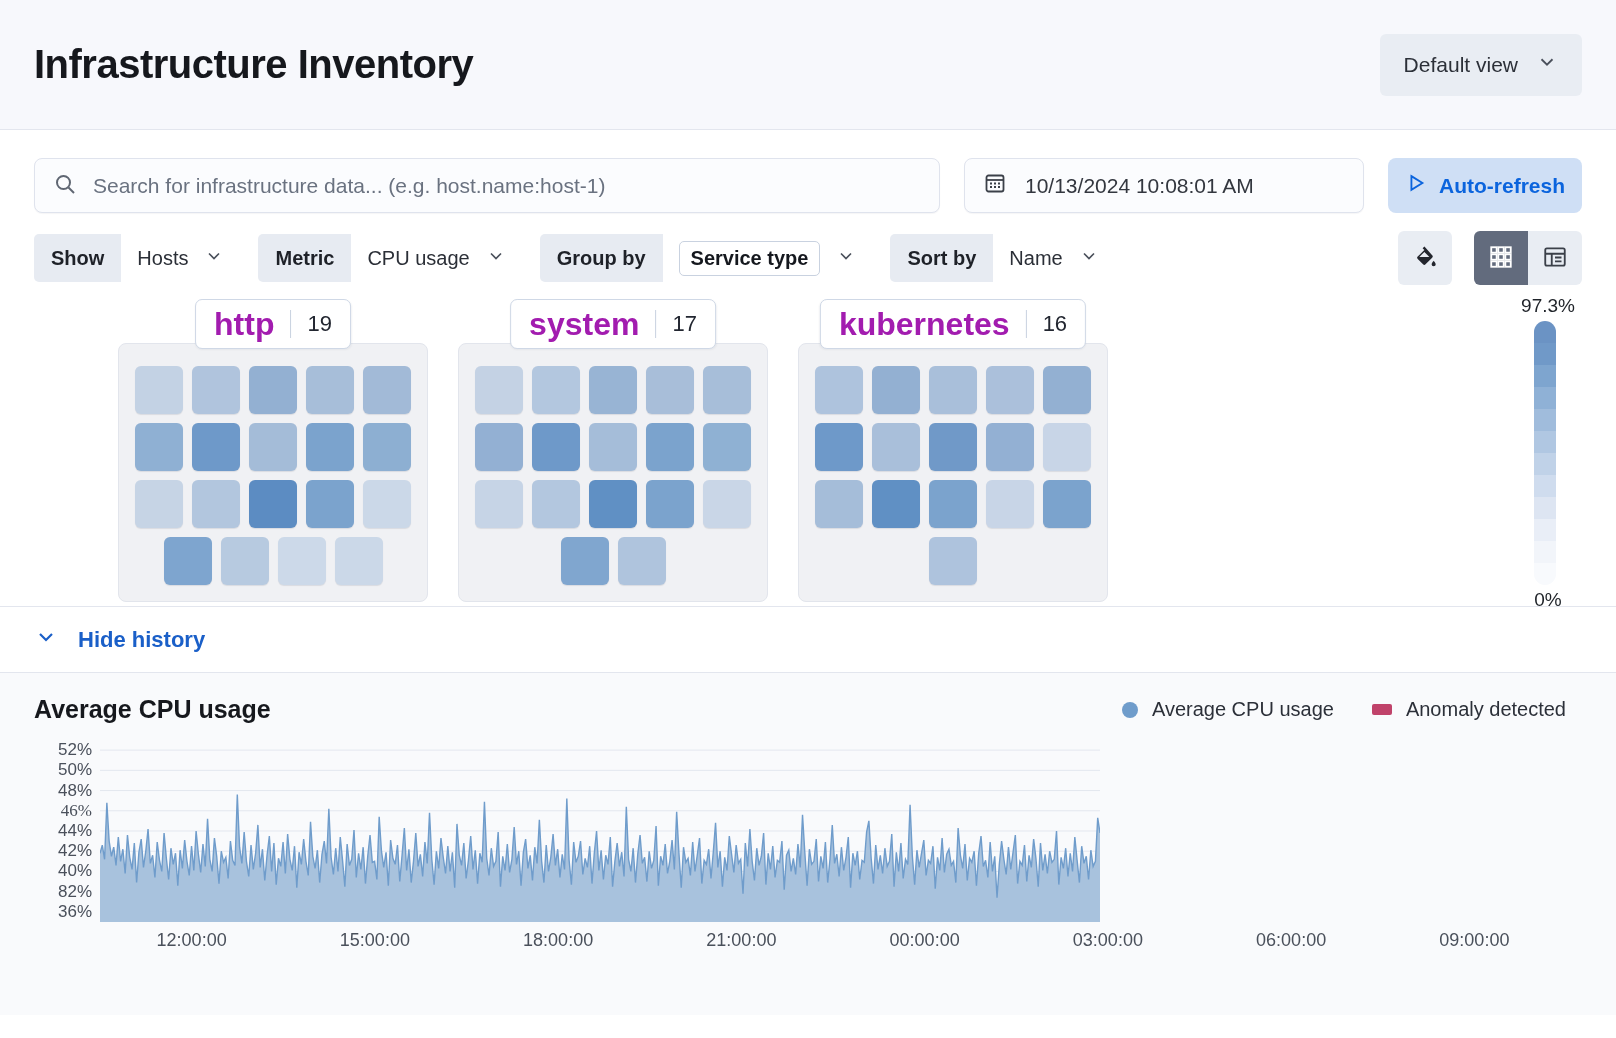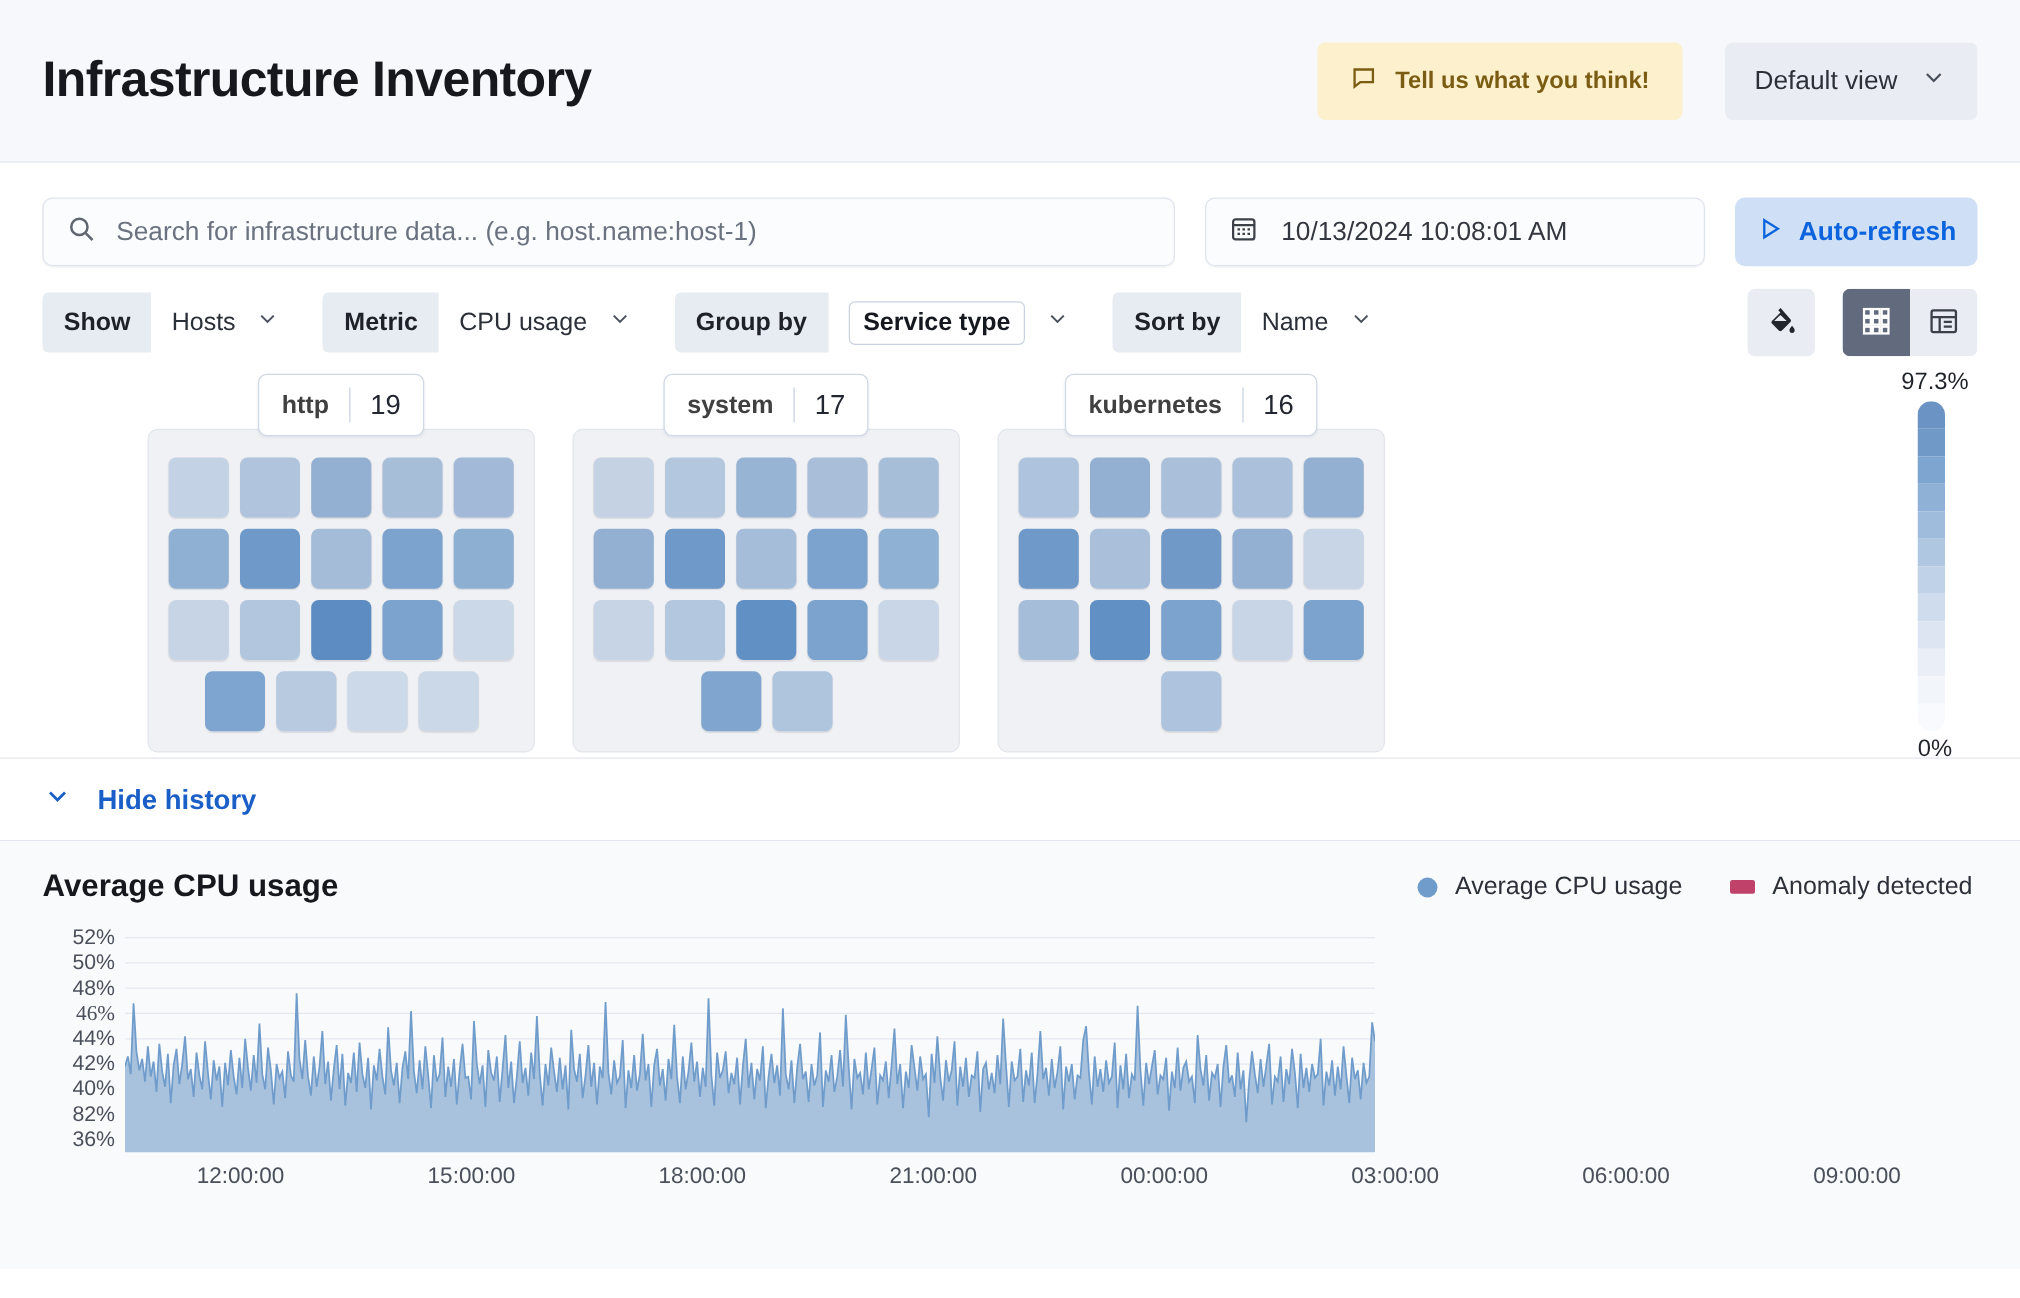--- a/index.html
+++ b/index.html
@@ -208,21 +208,21 @@
     border-radius: 7px;
     height: 50px;
     display: flex;
     align-items: center;
     padding: 0 18px;
     gap: 16px;
     z-index: 3;
     box-shadow: 0 1px 2px rgba(20,30,60,.05);
     white-space: nowrap;
   }
-  .group-chip .gname { color: #404040; font-size: 20px; font-weight: 700; }
+  .group-chip .gname { color: #a21caf; font-size: 32px; font-weight: 700; }
   .group-chip .gsep { width: 1px; height: 28px; background: #c9d2e0; }
   .group-chip .gcount { color: #222630; font-size: 22px; }
   .group-body {
     background: #f0f1f4;
     border: 1px solid #e2e5ec;
     border-radius: 8px;
     padding: 22px 16px 16px 16px;
     display: flex;
     flex-direction: column;
     gap: 9px;
@@ -277,21 +277,21 @@
   .hide-history {
     display: flex; align-items: center; gap: 20px;
     color: #1a5fc8; font-size: 22px; font-weight: 700;
     cursor: pointer; background: none; border: none; font-family: inherit;
   }
 
   
   .chart-panel {
     background: #f9fafc;
     height: 342px;
-    padding: 22px 38px 0 34px;
+    padding: 22px 50px 0 34px;
     position: relative;
   }
   .chart-head { display: flex; align-items: center; }
   .chart-title { font-size: 25px; font-weight: 700; color: #16181d; }
   .chart-legend { margin-left: auto; display: flex; align-items: center; gap: 38px; }
   .legend-item { display: flex; align-items: center; gap: 14px; font-size: 20px; color: #2c3039; }
   .dot { width: 16px; height: 16px; border-radius: 50%; background: #6f9ccb; }
   .sq { width: 20px; height: 11px; border-radius: 2px; background: #c0426a; }
 
   .plot-wrap { position: relative; margin-top: 16px; height: 230px; }
@@ -311,28 +311,20 @@
     position: absolute; font-size: 18px; color: #4a505b;
     transform: translateX(-50%); white-space: nowrap;
   }
 </style>
 </head>
 <body>
 
 <div class="page-header">
   <div class="page-title">Infrastructure Inventory</div>
   <div class="header-right">
-    <button class="feedback-btn">
-      <span>
-        <svg width="22" height="22" viewBox="0 0 24 24" fill="none" stroke="#7a5c12" stroke-width="2">
-          <path d="M4 5h16v11H9l-5 4V5z"></path>
-        </svg>
-      </span>
-      <span>Tell us what you think!</span>
-    </button>
     <button class="default-view-btn">
       <span>Default view</span>
       <span>
         <svg width="22" height="22" viewBox="0 0 24 24" fill="none" stroke="#4a505b" stroke-width="2">
           <path d="M6 9l6 6 6-6"></path>
         </svg>
       </span>
     </button>
   </div>
 </div>

